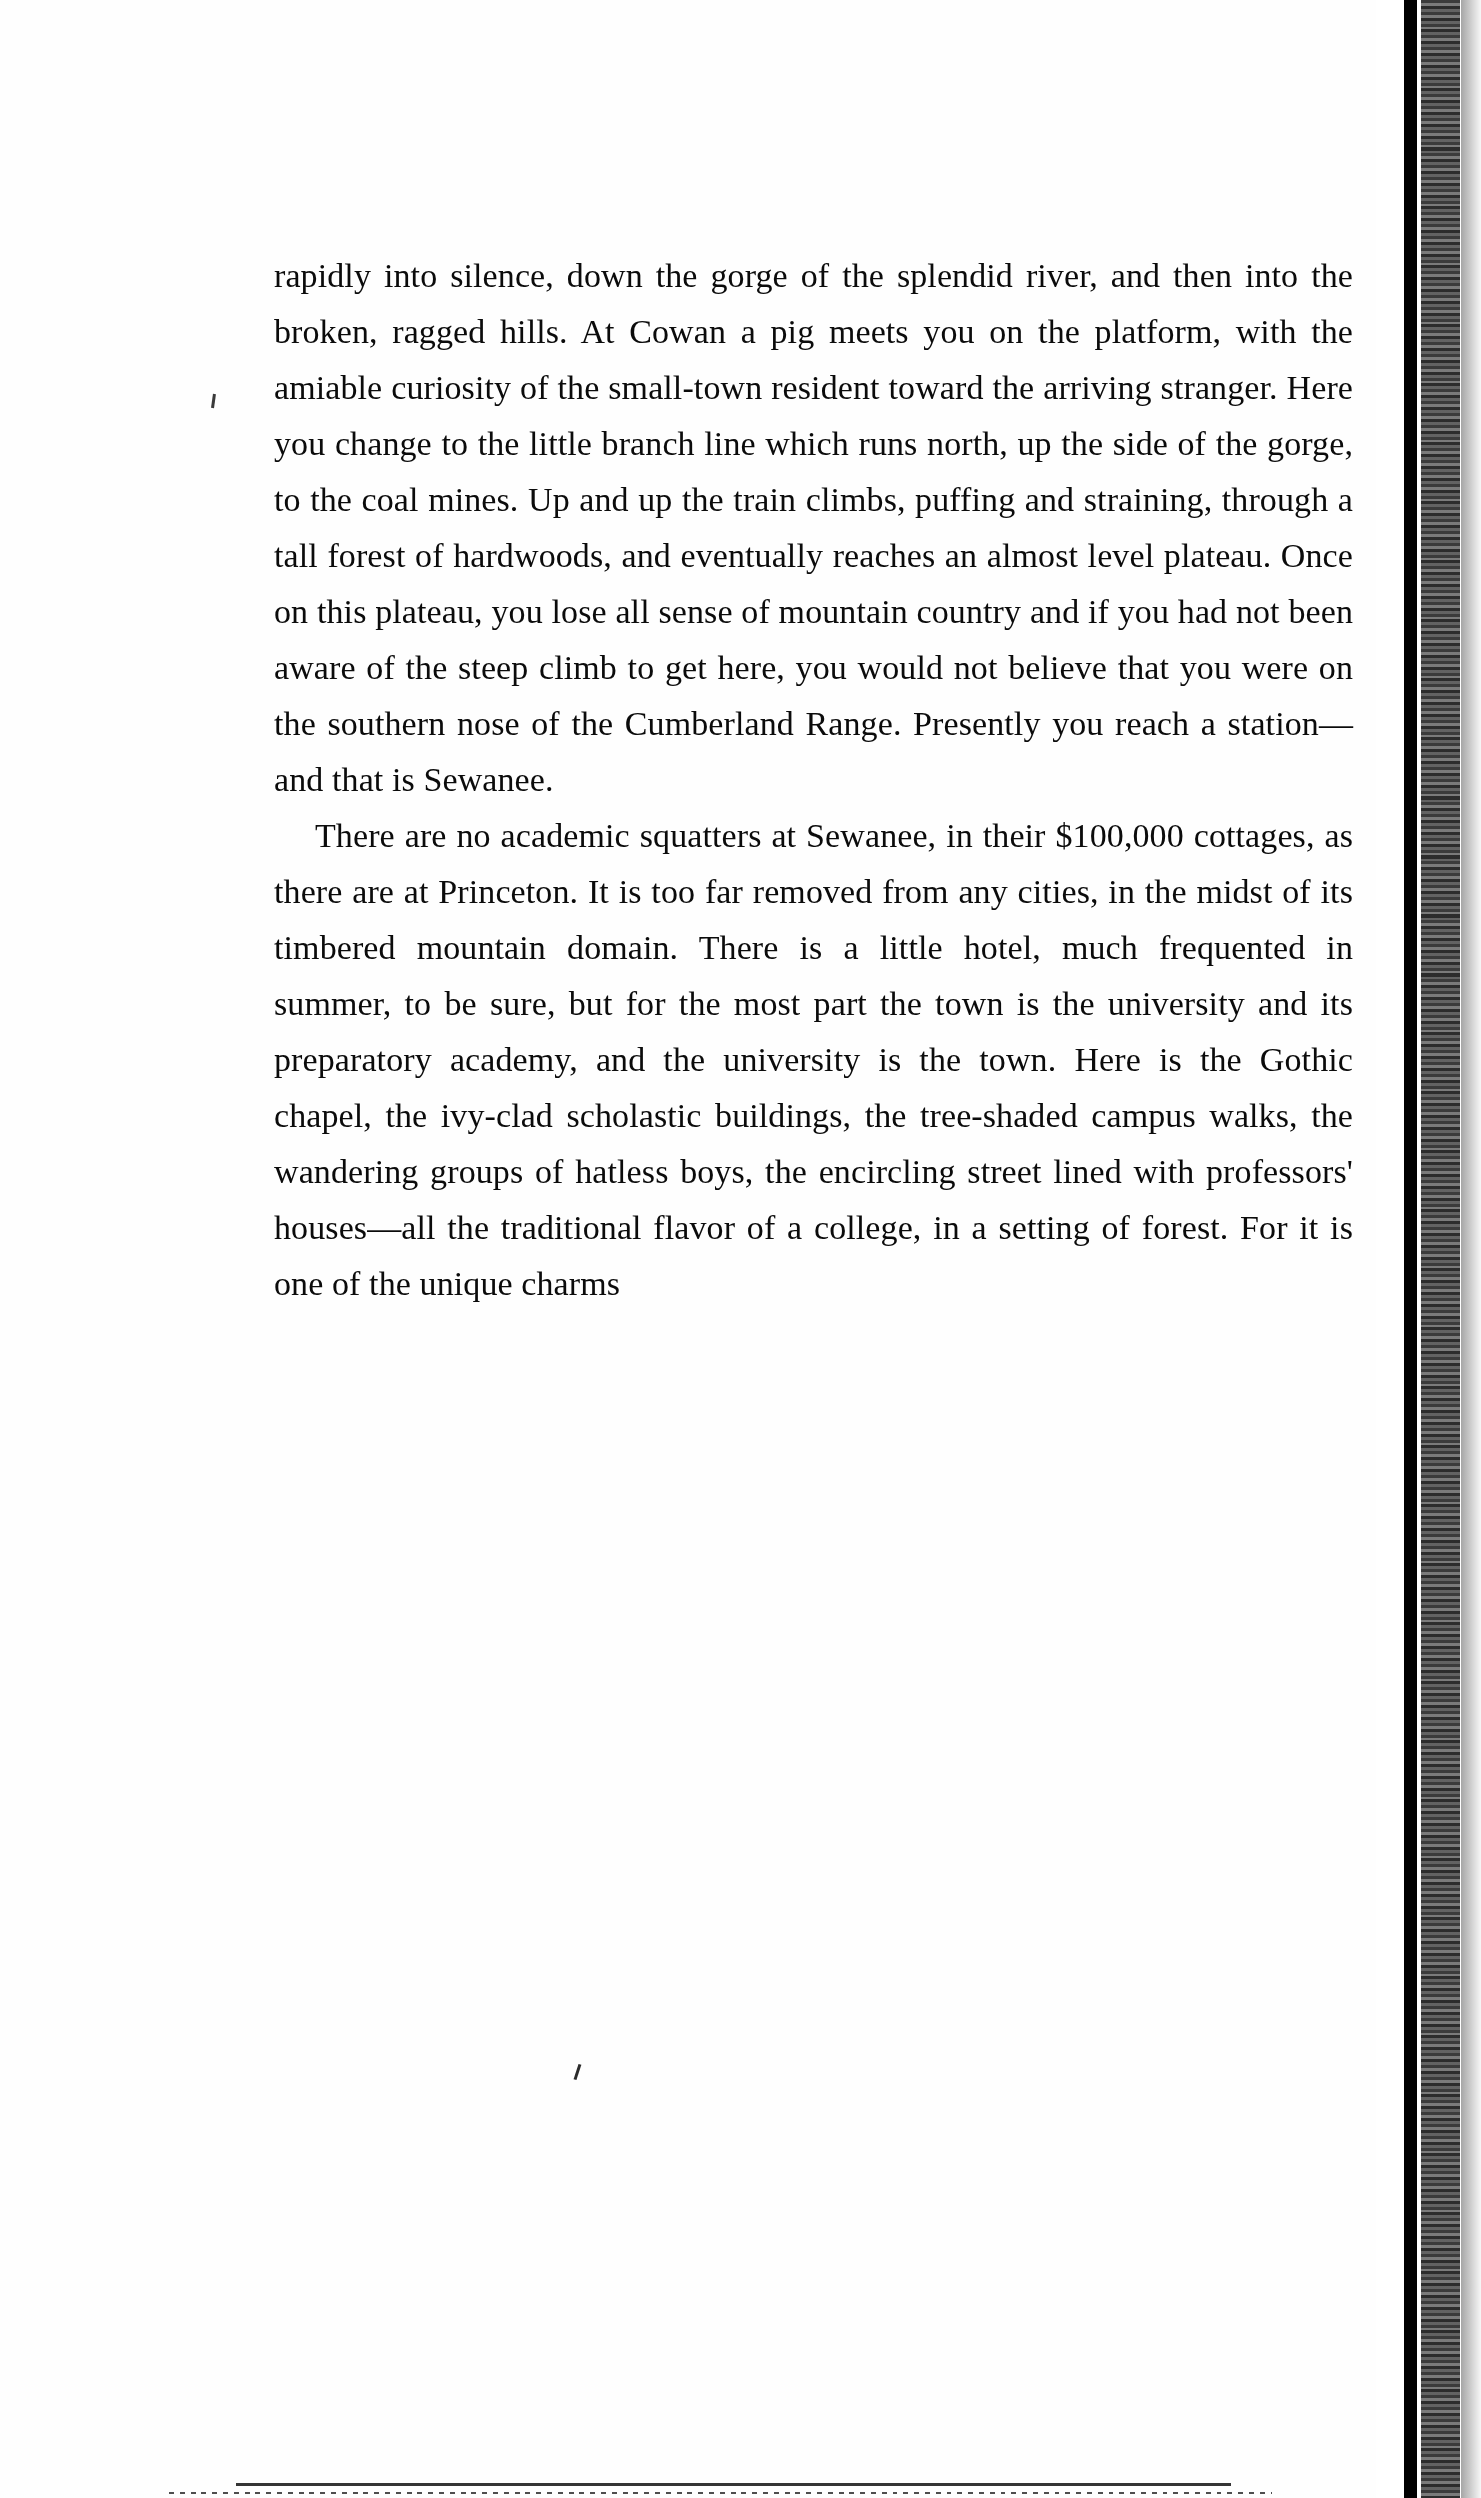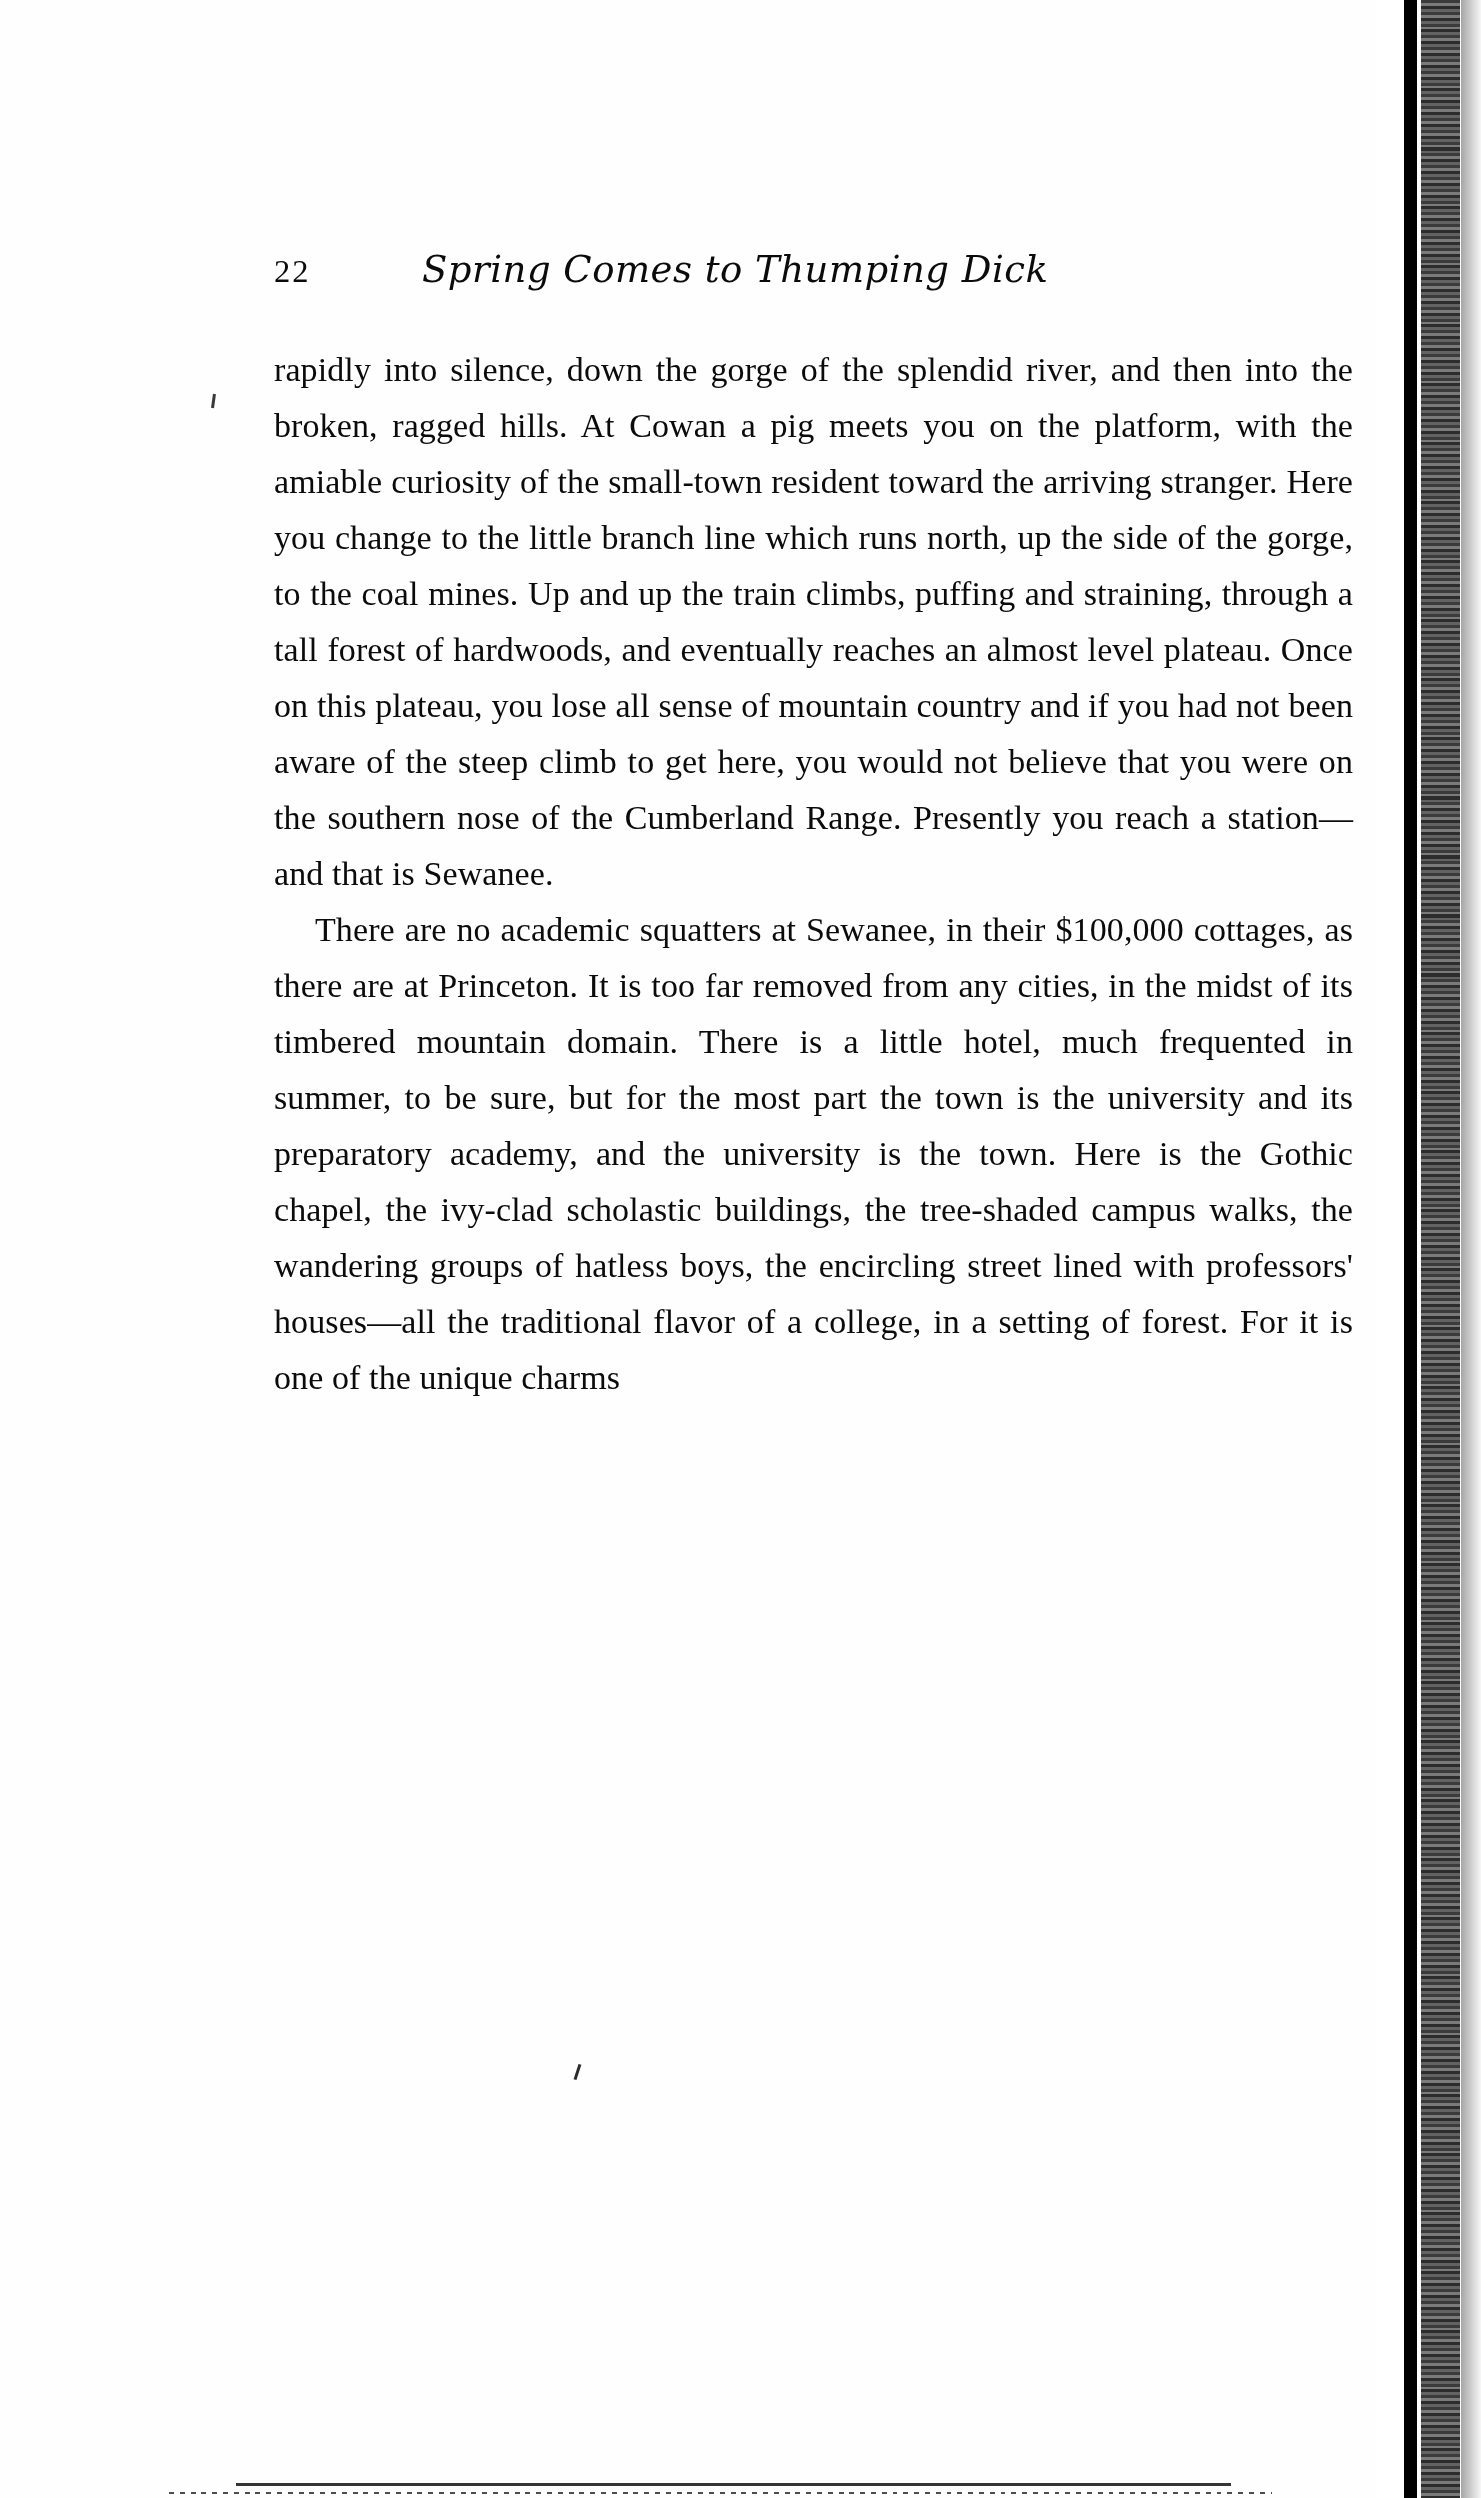--- a/index.html
+++ b/index.html
@@ -162,24 +162,20 @@
     transform: rotate(8deg);
   }
 </style>
 </head>
 <body>
 
 <div class="page">
 
   <div class="content">
 
-    <div class="running-head">
-      <span class="folio">22</span>
-      <span class="head-title">Spring Comes to Thumping Dick</span>
-    </div>
 
     <div class="body-text">
       <p>rapidly into silence, down the gorge of the splendid river, and then into the broken, ragged hills.  At Cowan a pig meets you on the platform, with the amiable curiosity of the small-town resident toward the arriving stranger. Here you change to the little branch line which runs north, up the side of the gorge, to the coal mines.  Up and up the train climbs, puffing and straining, through a tall forest of hardwoods, and eventually reaches an almost level plateau.  Once on this plateau, you lose all sense of mountain country and if you had not been aware of the steep climb to get here, you would not believe that you were on the southern nose of the Cumberland Range.  Presently you reach a station—and that is Sewanee.</p>
       <p class="indent">There are no academic squatters at Sewanee, in their $100,000 cottages, as there are at Princeton.  It is too far removed from any cities, in the midst of its timbered mountain domain.  There is a little hotel, much frequented in summer, to be sure, but for the most part the town is the university and its preparatory academy, and the university is the town. Here is the Gothic chapel, the ivy-clad scholastic buildings, the tree-shaded campus walks, the wandering groups of hatless boys, the encircling street lined with professors' houses—all the traditional flavor of a college, in a setting of forest.  For it is one of the unique charms</p>
     </div>
 
   </div>
 
   <div class="stray-mark"></div>
   <div class="stray-mark2"></div>

